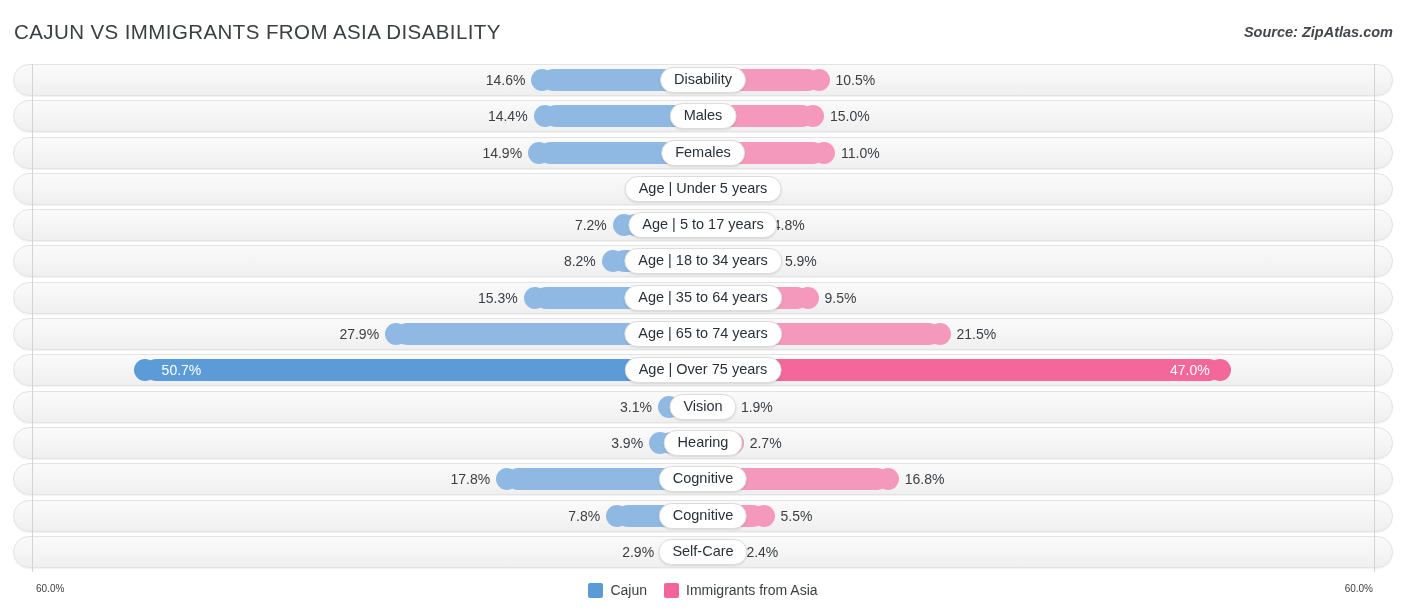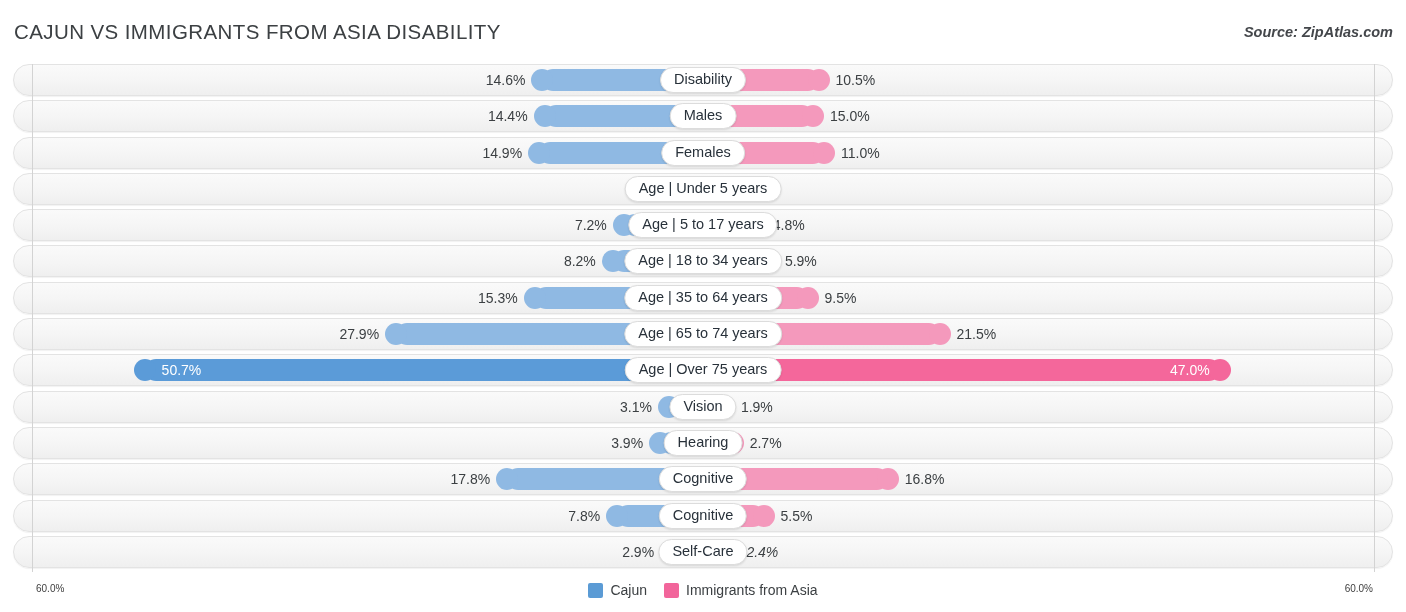--- a/index.html
+++ b/index.html
@@ -206,21 +206,21 @@
           <div class="bar left" style="width: 85.8px; background: rgb(143, 185, 227);"></div>
           <div class="bar right" style="width: 60.5px; background: rgb(244, 153, 188);"></div>
           <div class="val left" style="right: calc(50% + 102.8px);">7.8%</div>
           <div class="val right" style="left: calc(50% + 77.5px);">5.5%</div>
           <div class="pill">Cognitive</div>
         </div>
         <div class="row">
           <div class="bar left" style="width: 31.9px; background: rgb(143, 185, 227);"></div>
           <div class="bar right" style="width: 26.4px; background: rgb(244, 153, 188);"></div>
           <div class="val left" style="right: calc(50% + 48.9px);">2.9%</div>
-          <div class="val right" style="left: calc(50% + 43.4px); font-style: italic;">2.4%</div>
+          <div class="val right" style="left: calc(50% + 43.4px);">2.4%</div>
           <div class="pill">Self-Care</div>
         </div>
       </div>
   </div>
 
   <div class="footer">
     <div class="axis axis-left">60.0%</div>
     <div class="axis axis-right">60.0%</div>
     <div class="legend" id="legend">
         <div class="legend-item">

